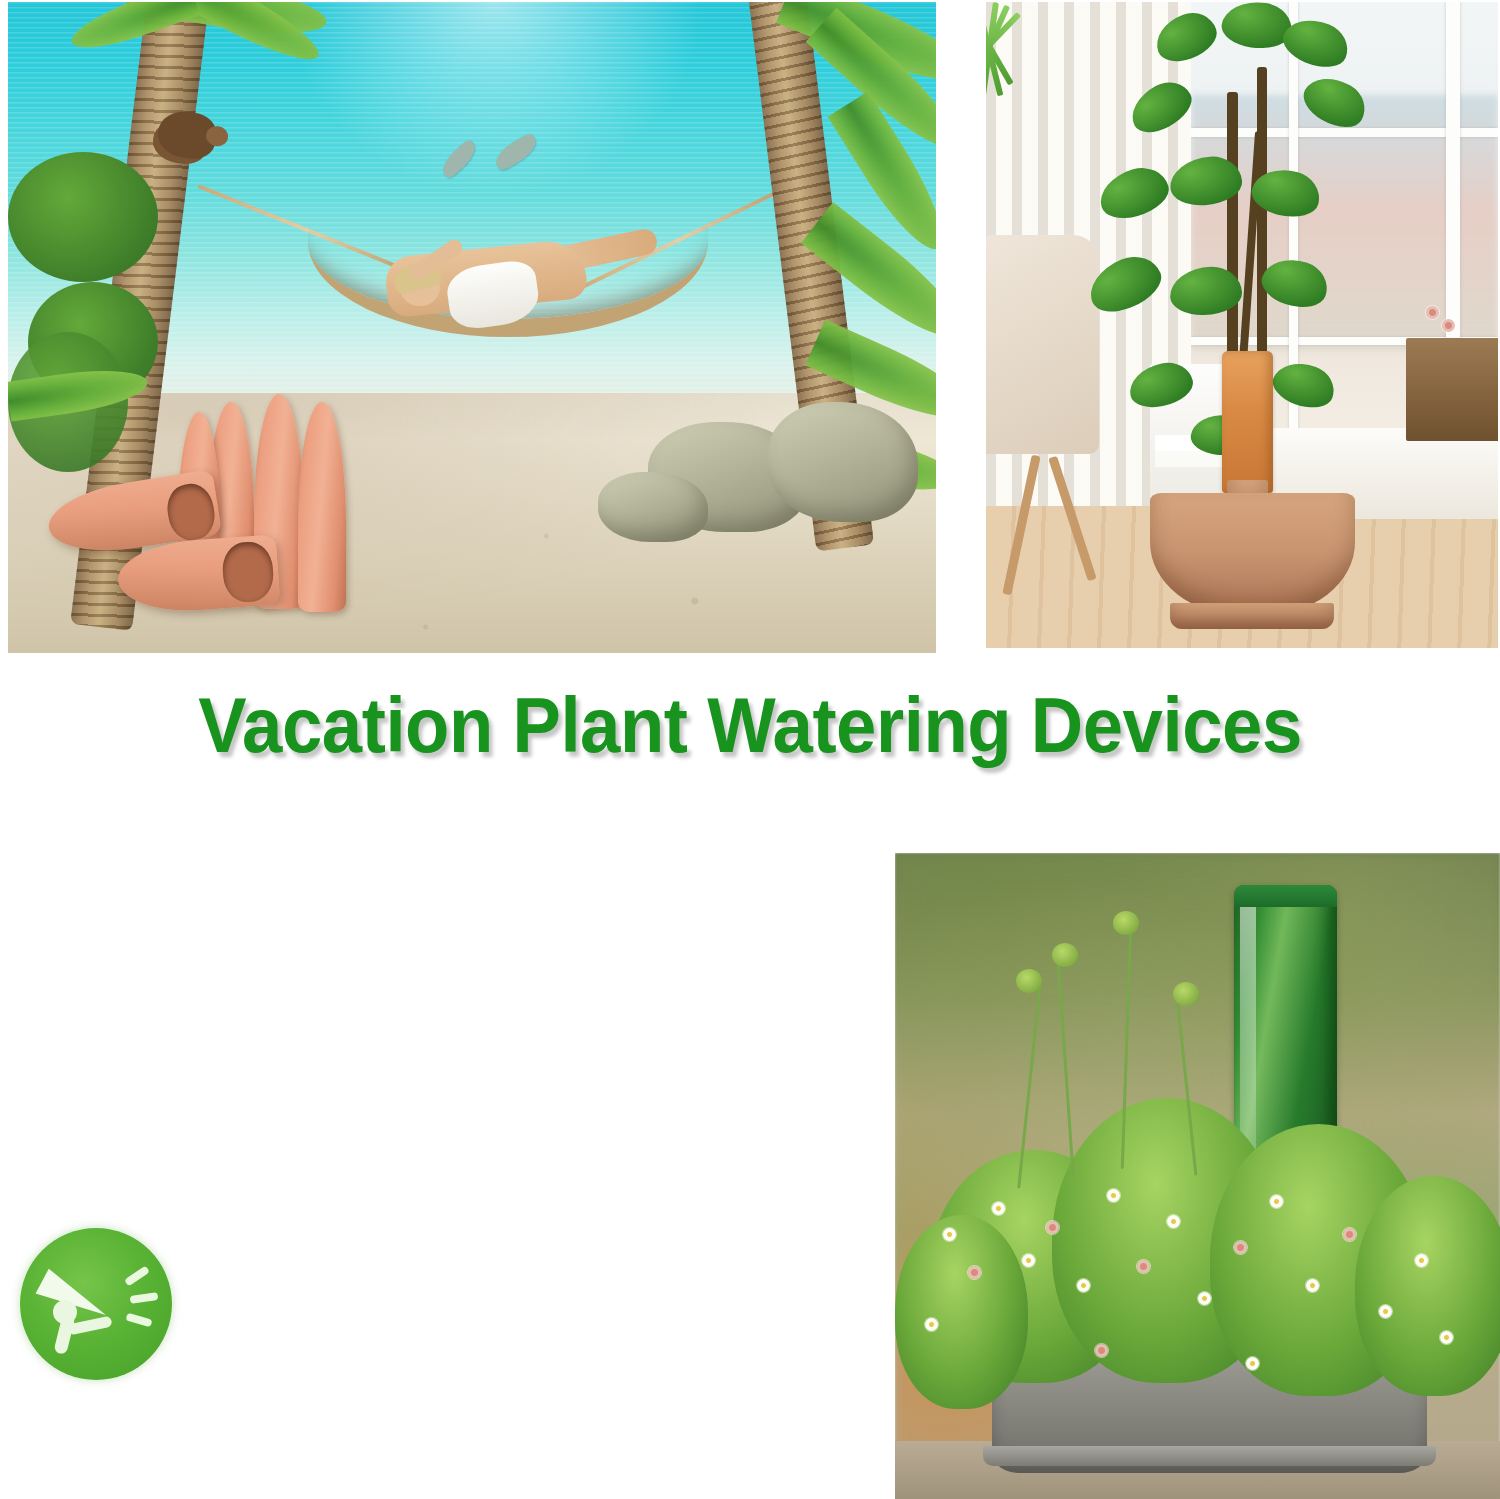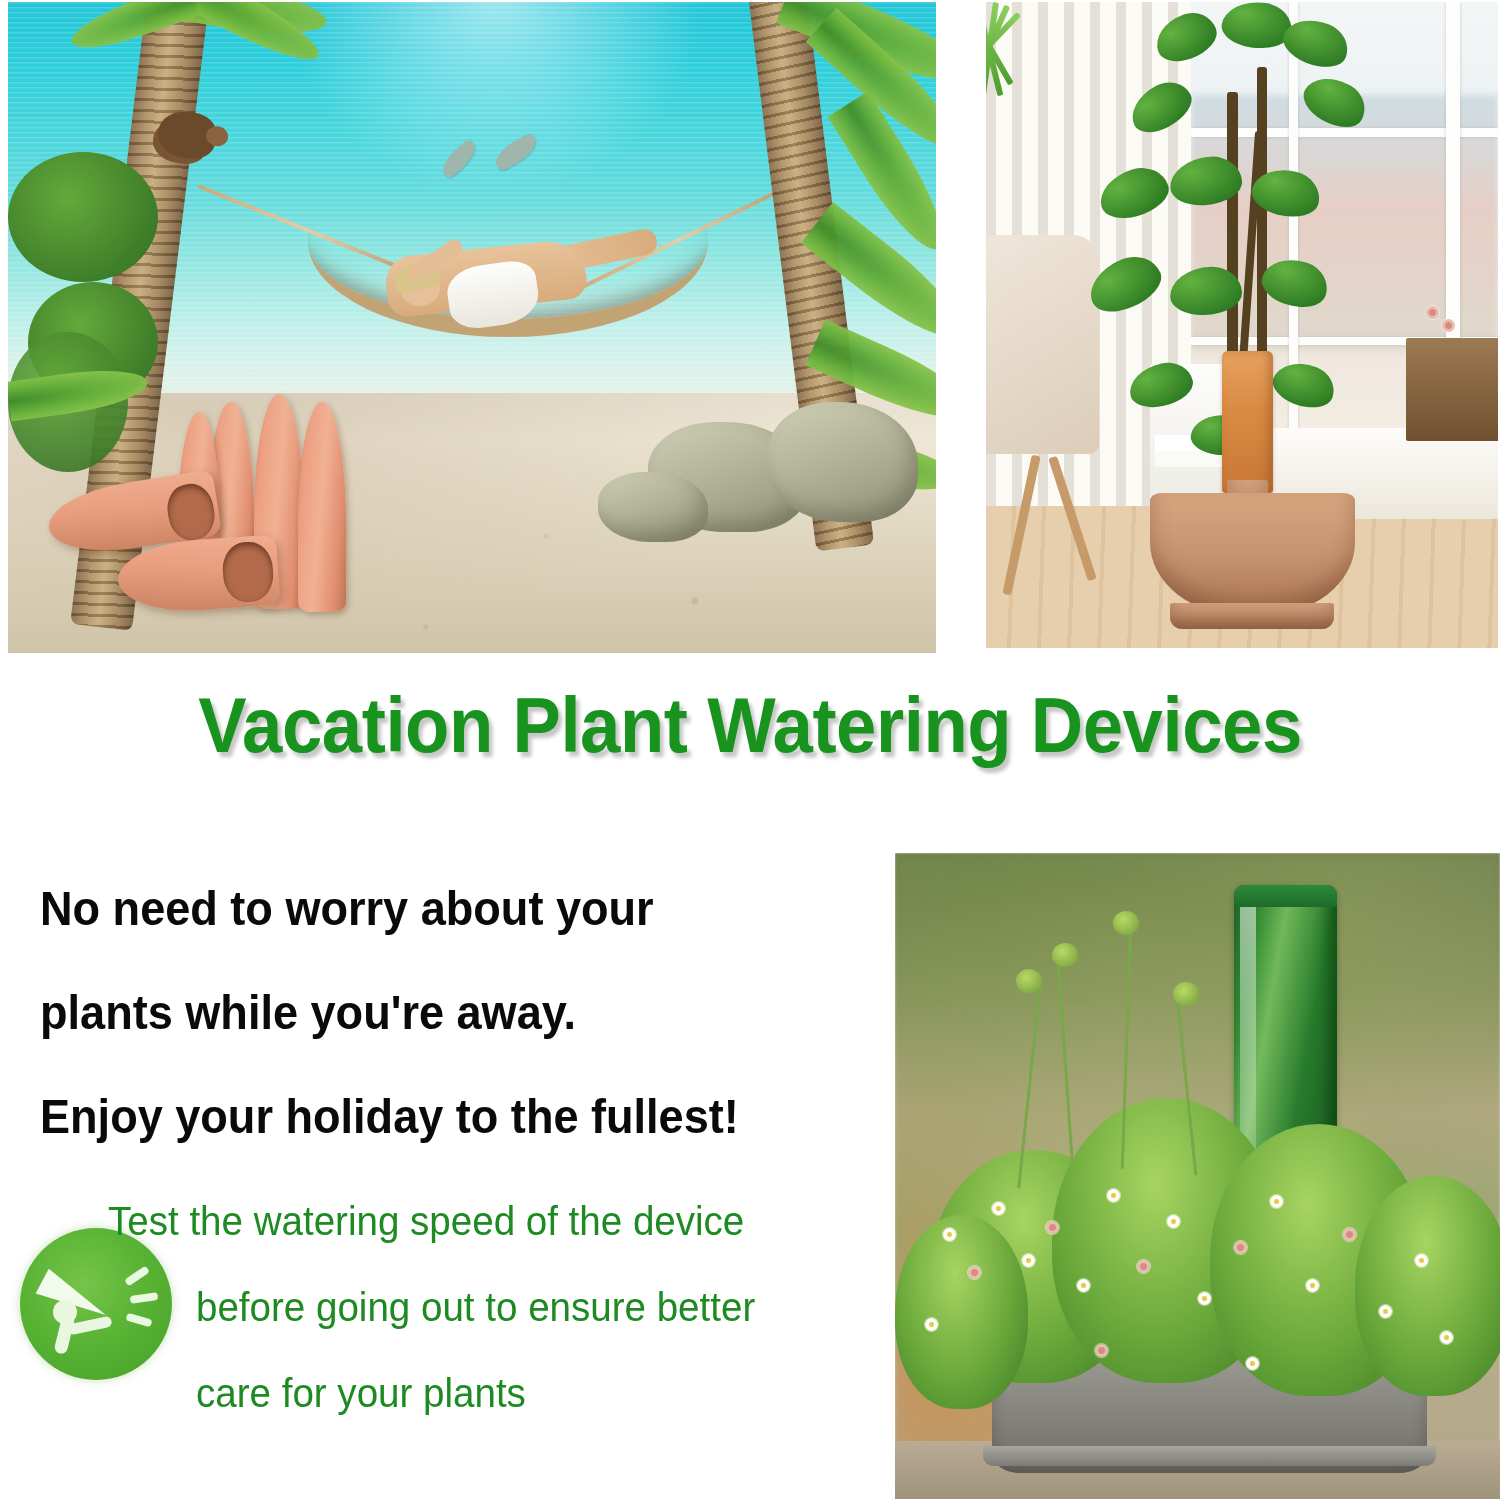--- a/index.html
+++ b/index.html
@@ -530,35 +530,25 @@
     <div class="flower" style="left:80%;top:70%;"></div>
     <div class="flower" style="left:86%;top:62%;"></div>
     <div class="flower" style="left:5%;top:72%;"></div>
     <div class="flower pink" style="left:33%;top:76%;"></div>
     <div class="flower" style="left:58%;top:78%;"></div>
     <div class="flower" style="left:90%;top:74%;"></div>
   </div>
 
   <h1 id="headline">Vacation Plant Watering Devices</h1>
 
-  <div id="body-copy">
-    <div class="body-line">No need to worry about your</div>
-    <div class="body-line">plants while you're away.</div>
-    <div class="body-line">Enjoy your holiday to the fullest!</div>
-  </div>
 
   <div id="megaphone-badge">
     <span class="mega-cone"></span>
     <span class="mega-head"></span>
     <span class="mega-handle"></span>
     <span class="mega-arm"></span>
     <span class="mega-ray" style="left:104px;top:44px;width:26px;transform:rotate(-34deg);"></span>
     <span class="mega-ray" style="left:110px;top:66px;width:28px;transform:rotate(-8deg);"></span>
     <span class="mega-ray" style="left:106px;top:88px;width:26px;transform:rotate(16deg);"></span>
   </div>
 
-  <div id="note-block">
-    <div class="note-line" id="note-line-1">Test the watering speed of the device</div>
-    <div class="note-line" id="note-line-2">before going out to ensure better</div>
-    <div class="note-line" id="note-line-3">care for your plants</div>
-  </div>
 
 </div>
 
 </body></html>

